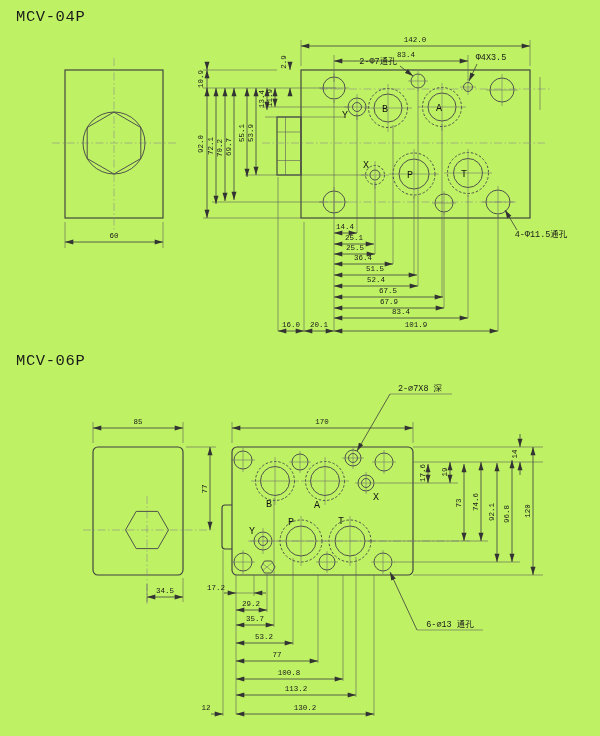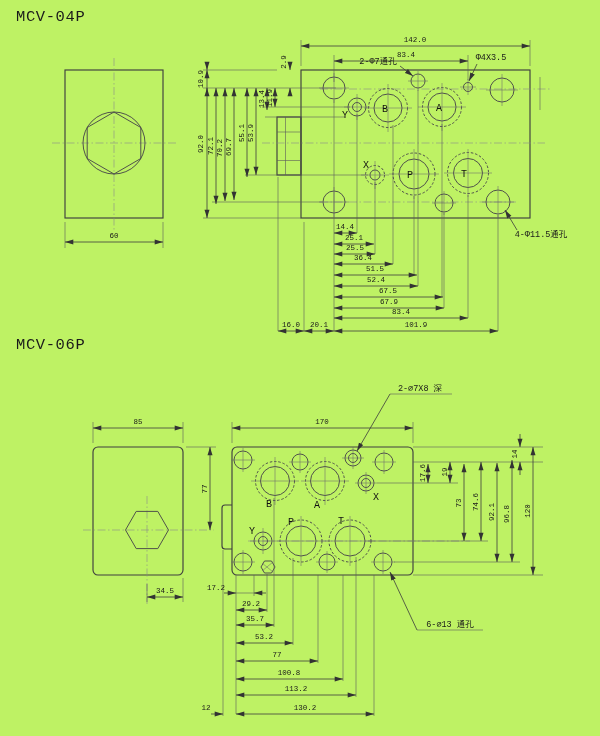--- a/index.html
+++ b/index.html
@@ -1,19 +1,19 @@
 <!DOCTYPE html>
 <html><head>
 <meta charset="utf-8">
 <style>
   html,body{margin:0;padding:0;background:#fff;}
   .stage{position:relative;width:600px;height:736px;background:#bef264;overflow:hidden;
          font-family:Liberation Mono, monospace;}
   .title{position:absolute;left:16px;font-size:15.5px;letter-spacing:.6px;color:#1a1a1a;}
-  .t1{top:8px;} .t2{top:336px;}
+  .t1{top:8px;} .t2{top:352px;}
   svg{position:absolute;left:0;}
   .sv1{top:0;} .sv2{top:346px;}
   
   .o{fill:none;stroke:#3f3f3f;stroke-width:1.15;}            
   .p{fill:none;stroke:#4a4a4a;stroke-width:0.95;}            
   .dash{stroke-dasharray:2.5 1.8;}
   .t{fill:none;stroke:#5a5a5a;stroke-width:0.6;}             
   .d{fill:none;stroke:#3c3c3c;stroke-width:0.8;}             
   .cl{fill:none;stroke:#8a8a8a;stroke-width:0.6;stroke-dasharray:8 2.5 1.5 2.5;}
   .cx{fill:none;stroke:#6a6a6a;stroke-width:0.55;}           

